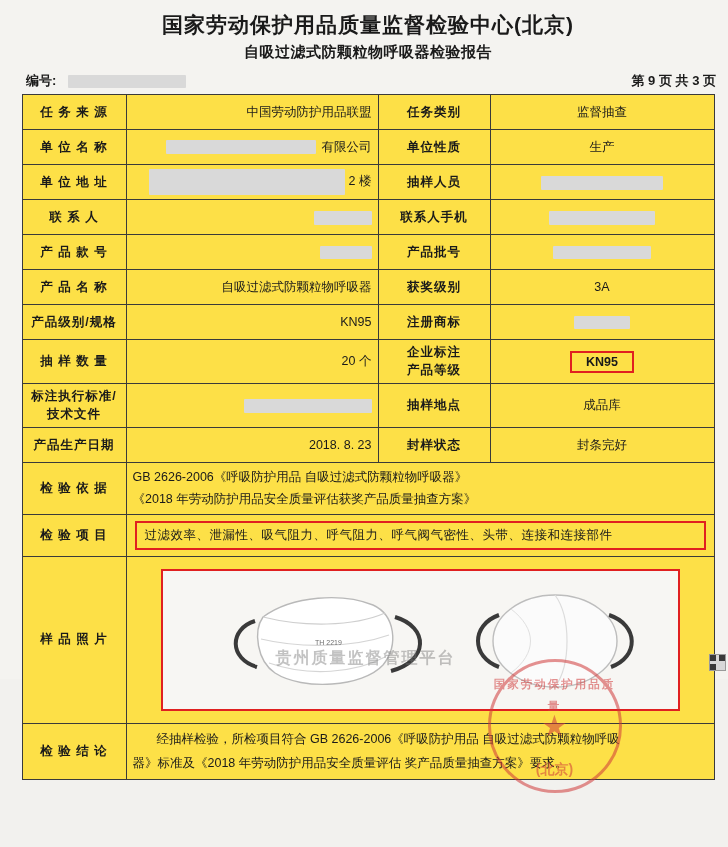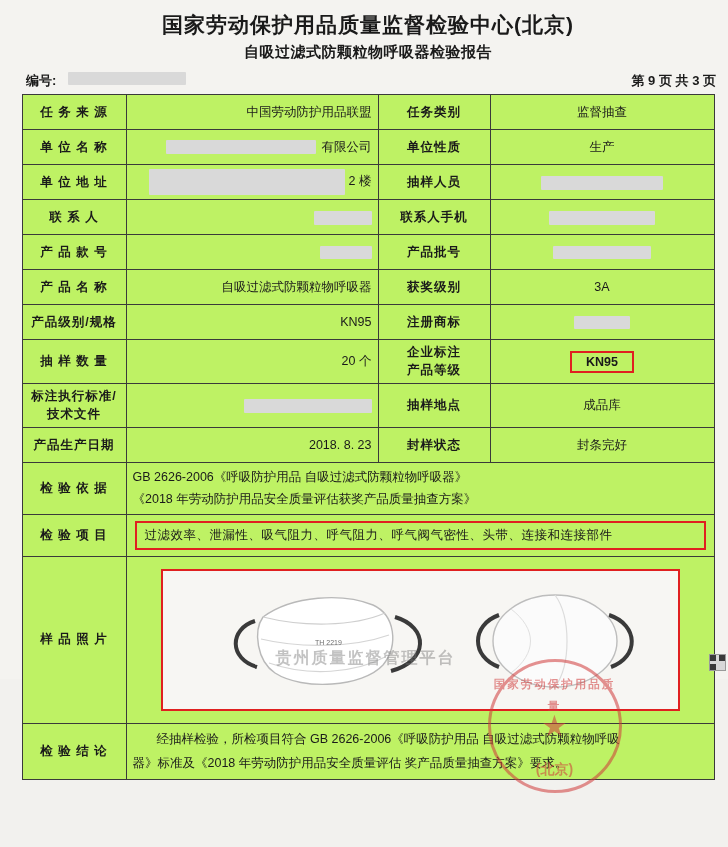--- a/index.html
+++ b/index.html
@@ -25,33 +25,33 @@
     font-size:21px;font-weight:bold;letter-spacing:1px;line-height:1.25;
   }
   .hdr .t2{
     font-size:15px;font-weight:bold;margin-top:5px;letter-spacing:0.5px;
   }
   .subline{
     display:flex;justify-content:space-between;align-items:flex-end;
     padding:8px 16px 4px 22px;
     font-size:13px;font-weight:bold;
   }
-  .code-wrap{display:flex;align-items:flex-start;gap:12px;}
+  .code-wrap{display:flex;align-items:center;gap:12px;}
   .redact{
     display:inline-block;
     background:#d9d9d9;
     border-radius:1px;
     filter:blur(0.4px);
     vertical-align:middle;
   }
   table.main{
     border-collapse:collapse;
     width:692px;
     margin:0 auto;
-    background:#bef264;
+    background:#fde047;
     table-layout:fixed;
   }
   table.main td{
     border:1px solid #3a3a3a;
     font-size:12.5px;
     padding:4px 6px;
     vertical-align:middle;
     height:26px;
   }
   td.lbl{

